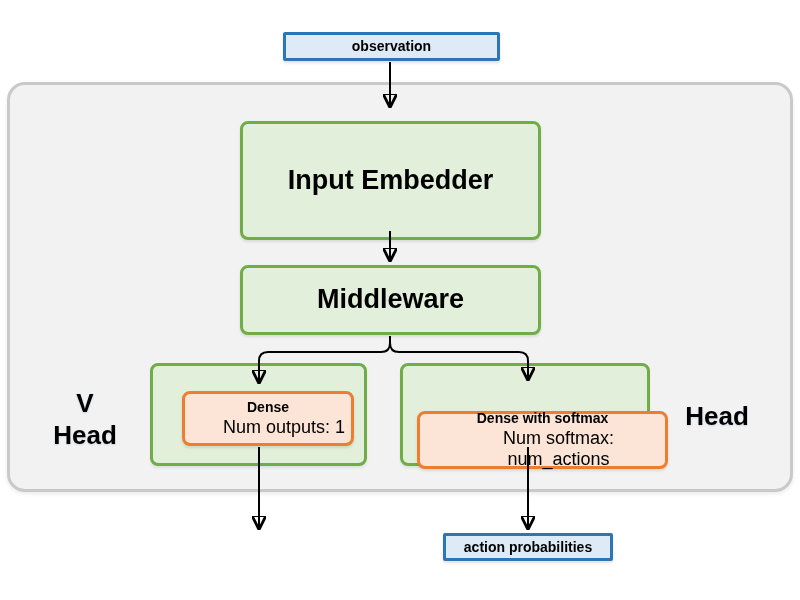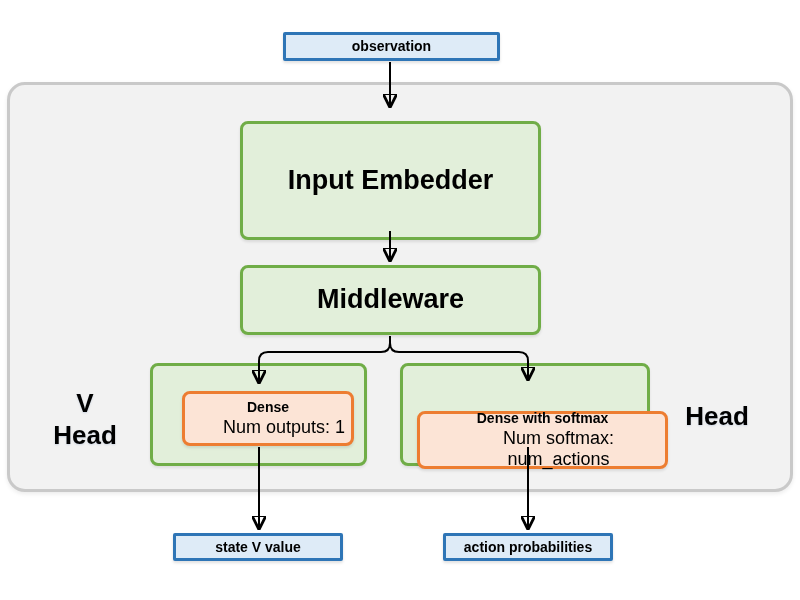--- a/index.html
+++ b/index.html
@@ -96,21 +96,20 @@
 
   <div class="head-title" id="l-v-head">
     <span>V</span>
     <span>Head</span>
   </div>
 
   <div class="head-title" id="l-policy-head">
     <span>Head</span>
   </div>
 
-  <div class="node blue" id="n-state-v-value">state V value</div>
 
   <div class="node blue" id="n-action-probs">action probabilities</div>
 
   <svg class="edges" viewBox="0 0 800 600">
     <defs>
       <marker id="arrowhead" viewBox="0 0 10 10" refX="9.5" refY="5" markerWidth="7" markerHeight="7" orient="auto">
         <path d="M0,0 L10,5 L0,10 Z" fill="#000" stroke="none"></path>
       </marker>
     </defs>
     <path d="M390,62 L390,107" marker-end="url(#arrowhead)"></path>

